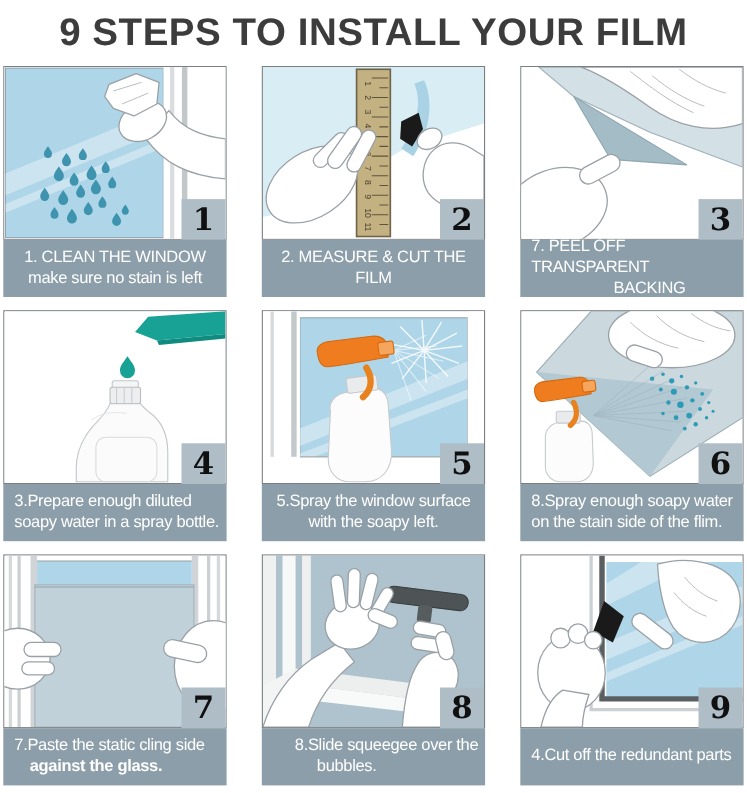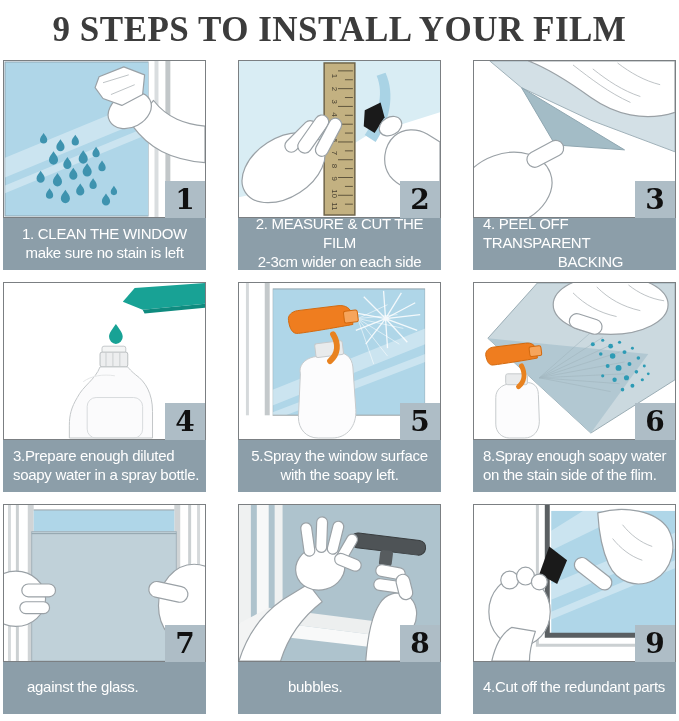--- a/index.html
+++ b/index.html
@@ -2,21 +2,21 @@
 <html style="--caption-bg: #8C9EA9; --badge-bg: #AEBDC6; --badge-text: #101010; --caption-text: #FFFFFF; --title-text: #3C3C3C; --glass-blue: #AFD6E8; --pale-blue: #D9EDF4; --film-gray: #C4D4DC; --teal: #18A295; --water-drop: #3E93AF; --orange: #EF7D1F;"><head>
 <meta charset="utf-8">
 <style>
   html,body{margin:0;padding:0;}
   body{
     width:679px;height:721px;overflow:hidden;background:#fff;
     font-family:"Liberation Sans", sans-serif;
   }
   .title{
     height:60px;display:flex;align-items:center;justify-content:center;
-    font-family:Liberation Serif, serif;font-weight:700;
+    font-family:Liberation Sans, sans-serif;font-weight:700;
     font-size:35px;letter-spacing:.5px;color:var(--title-text,#3C3C3C);
   }
   .grid{
     display:grid;grid-template-columns:repeat(3,203px);
     column-gap:32px;row-gap:12px;padding:0 3px;
   }
   .panel{position:relative;width:203px;height:210px;}
   .illus{
     position:absolute;top:0;left:0;width:203px;height:158px;
     border:1px solid #7B7F82;box-sizing:border-box;background:#fff;
@@ -31,21 +31,21 @@
   }
   .caption{
     position:absolute;left:0;right:0;bottom:0;height:52px;
     background:var(--caption-bg,#8C9EA9);color:var(--caption-text,#fff);
     font-size:15px;line-height:1.25;letter-spacing:-.3px;
     display:flex;flex-direction:column;justify-content:center;
     box-sizing:border-box;padding:2px 4px 3px 4px;
   }
   .cap-center{text-align:center;}
   .cap-left{text-align:left;padding-left:10px;}
-  .ind14{padding-left:14px;}
+  .ind14{padding-left:14px;font-weight:bold;}
   .ind20{padding-left:20px;}
   .ind26{padding-left:26px;text-align:center;}
   
   .f-glass{fill:var(--glass-blue,#AFD6E8);}
   .f-pale{fill:var(--pale-blue,#D9EDF4);}
   .f-teal{fill:var(--teal,#18A295);}
   .f-drop{fill:var(--water-drop,#3E93AF);}
   .f-dot{fill:#2D9BB5;}
   .f-orange{fill:var(--orange,#EF7D1F);stroke:#D2690E;stroke-width:1;}
   .hand{fill:#fff;stroke:#9AA1A6;stroke-width:1.2;stroke-linejoin:round;}
@@ -141,21 +141,20 @@
           </g>
           <g>
             <path class="hand" d="M203,132 C182,134 163,130 152,116 C144,104 146,86 157,76 C166,68 180,68 190,74 L203,82 Z"></path>
             <ellipse class="hand" cx="153" cy="66" rx="12" ry="9" transform="rotate(-30 153 66)"></ellipse>
           </g>
         </svg>
       </div>
       <div class="badge">2</div>
       <div class="caption cap-center">
         <div>2. MEASURE &amp; CUT THE FILM</div>
-        <div>2-3cm wider on each side</div>
       </div>
     </div>
 
     <div class="panel">
       <div class="illus">
         <svg viewBox="0 0 203 158" preserveAspectRatio="none">
           <rect width="203" height="158" fill="#fff"></rect>
           <polygon points="16,0 203,0 203,92 118,60 48,27" fill="#D3E0E6" stroke="#9FB0B8" stroke-width="1"></polygon>
           <polygon points="48,27 152,90 82,85" fill="#A3BCC6" stroke="#8FA6B0" stroke-width="1"></polygon>
           <g>
@@ -163,21 +162,21 @@
             <path class="fline" d="M120,8 C135,20 150,30 168,36 M100,4 C118,18 136,32 158,42 M145,2 C158,12 172,20 188,24"></path>
           </g>
           <g>
             <ellipse class="hand" cx="32" cy="130" rx="48" ry="36" transform="rotate(-20 32 130)"></ellipse>
             <rect class="hand" x="52" y="86" width="40" height="16" rx="8" transform="rotate(-28 72 94)"></rect>
           </g>
         </svg>
       </div>
       <div class="badge">3</div>
       <div class="caption cap-left">
-        <div>4. PEEL OFF TRANSPARENT</div>
+        <div>7. PEEL OFF TRANSPARENT</div>
         <div class="ind26">BACKING</div>
       </div>
     </div>
 
     <div class="panel">
       <div class="illus">
         <svg viewBox="0 0 203 158" preserveAspectRatio="none">
           <rect width="203" height="158" fill="#fff"></rect>
           <polygon class="f-teal" points="203,0 203,21 140,27 120,19 132,5"></polygon>
           <polygon points="140,27 203,21 203,25 142,31" fill="#0F8B7F"></polygon>
@@ -307,20 +306,21 @@
             <rect class="hand" x="16" y="98" width="30" height="12" rx="6"></rect>
           </g>
           <g>
             <ellipse class="hand" cx="192" cy="102" rx="36" ry="42"></ellipse>
             <rect class="hand" x="146" y="80" width="40" height="16" rx="8" transform="rotate(12 166 88)"></rect>
           </g>
         </svg>
       </div>
       <div class="badge">7</div>
       <div class="caption cap-left">
+        <div>7.Paste the static cling side</div>
         <div class="ind14">against the glass.</div>
       </div>
     </div>
 
     <div class="panel">
       <div class="illus">
         <svg viewBox="0 0 203 158" preserveAspectRatio="none">
           <rect width="203" height="158" fill="#AEC3CD"></rect>
           <rect x="0" y="0" width="12" height="120" fill="#EFF1F1"></rect>
           <rect x="18" y="0" width="12" height="112" fill="#F7F8F8"></rect>
@@ -344,20 +344,21 @@
             <rect class="hand" x="64" y="18" width="11" height="34" rx="5.5" transform="rotate(-8 69 35)"></rect>
             <rect class="hand" x="78" y="12" width="11" height="36" rx="5.5" transform="rotate(2 83 30)"></rect>
             <rect class="hand" x="92" y="16" width="11" height="34" rx="5.5" transform="rotate(14 97 33)"></rect>
             <rect class="hand" x="104" y="28" width="11" height="30" rx="5.5" transform="rotate(30 109 43)"></rect>
             <rect class="hand" x="96" y="52" width="28" height="12" rx="6" transform="rotate(22 110 58)"></rect>
           </g>
         </svg>
       </div>
       <div class="badge">8</div>
       <div class="caption cap-left" style="padding-left:30px;">
+        <div>8.Slide squeegee over the</div>
         <div class="ind20">bubbles.</div>
       </div>
     </div>
 
     <div class="panel">
       <div class="illus">
         <svg viewBox="0 0 203 158" preserveAspectRatio="none">
           <rect width="203" height="158" fill="#fff"></rect>
           <rect x="78" y="6" width="125" height="124" class="f-glass"></rect>
           <polygon class="streak" points="78,80 203,28 203,44 78,96"></polygon>

